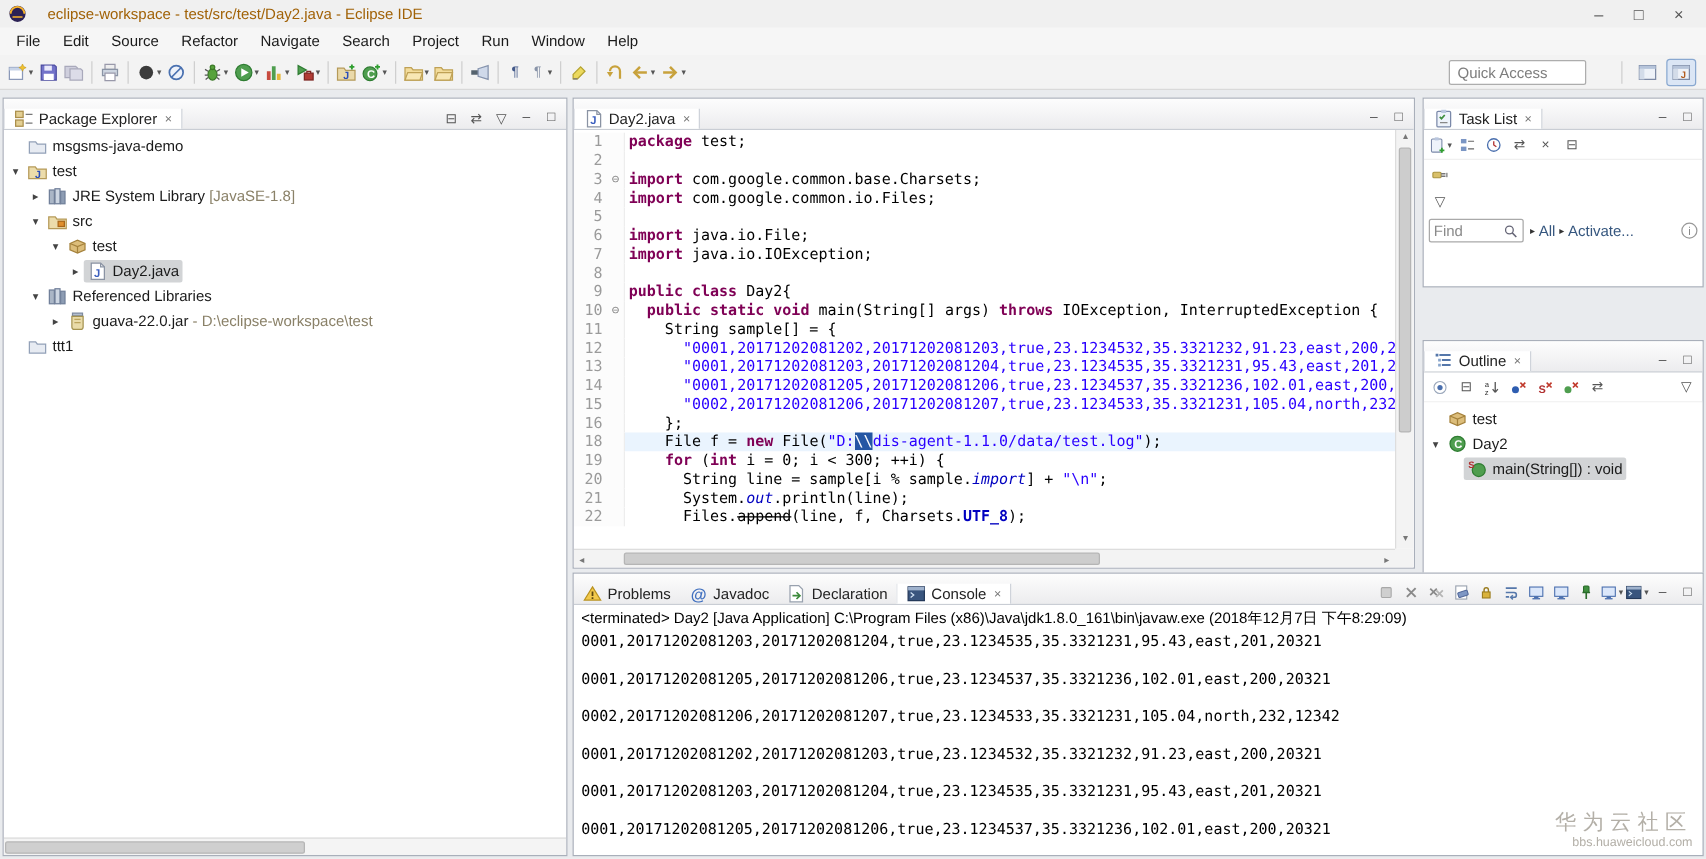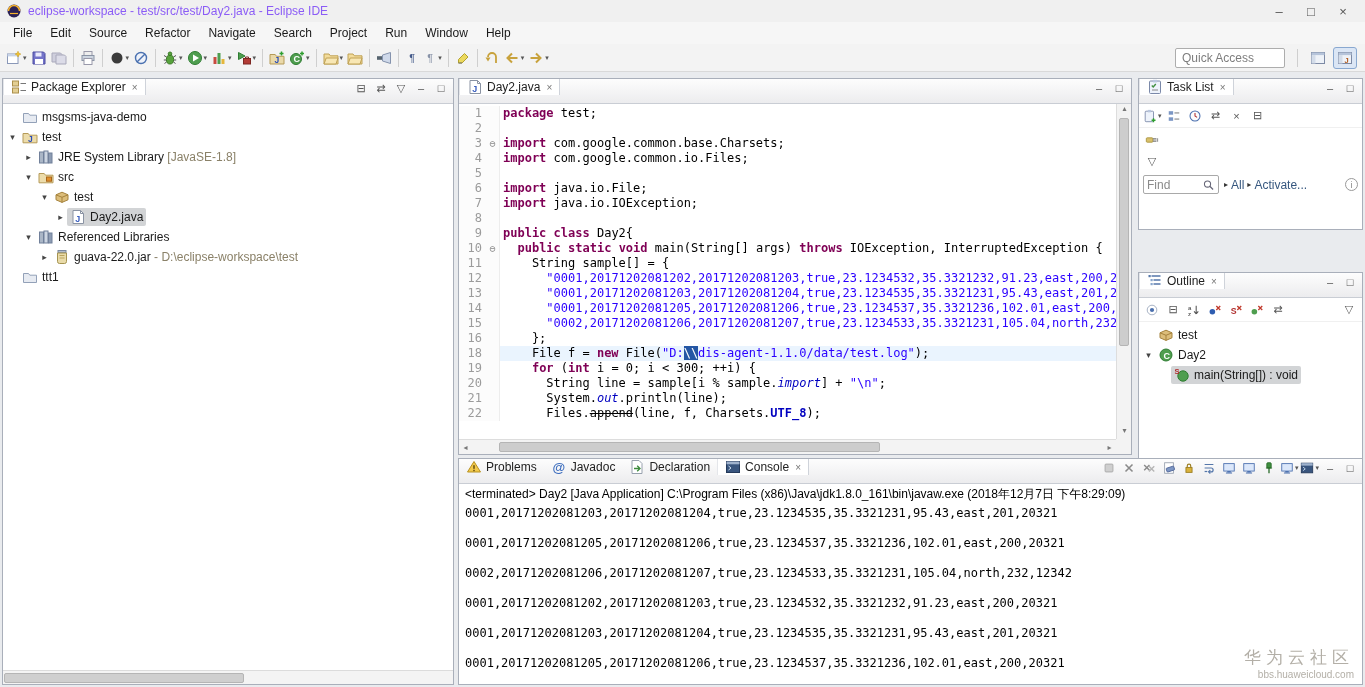--- a/index.html
+++ b/index.html
@@ -2,52 +2,52 @@
 <html><head>
 <meta charset="utf-8">
 <style>
   *{margin:0;padding:0;box-sizing:border-box}
   html,body{width:1365px;height:687px;overflow:hidden}
   body{font-family:"Liberation Sans",sans-serif;font-size:12px;color:#1a1a1a;background:#f1f1f1}
   #app{position:relative;width:1365px;height:687px;background:#f1f1f1}
 
   
   #titlebar{height:22px;display:flex;align-items:center;padding:0 6px;background:#f0f0f0}
-  #titlebar .title{margin-left:6px;color:#8b5cf6;white-space:nowrap}
+  #titlebar .title{margin-left:16px;color:#a16207;white-space:nowrap}
   #win-controls{margin-left:auto;display:flex}
   .wc{width:32px;text-align:center;color:#555;font-size:13px}
   #menubar{height:22px;display:flex;align-items:center;background:#f6f6f6;padding:0 4px}
   .mi{padding:2px 9px;border-radius:2px}
   #toolbar{height:28px;display:flex;align-items:center;padding:0 4px;background:#f3f3f3;border-bottom:1px solid #d9d9d9}
   #tb-buttons{display:flex;align-items:center}
   .tb-btn{display:inline-flex;align-items:center;height:22px;padding:0 2px;border-radius:2px}
   .tb-sep{width:1px;height:18px;background:#cfcfcf;margin:0 4px;display:inline-block}
   .dd{font-size:7px;color:#555;margin-left:1px}
   #tb-spacer{flex:1}
-  #quick-access{width:110px;height:20px;border:1px solid #adadad;border-radius:2px;background:#fff;color:#7d7d7d;display:flex;align-items:center;padding-left:6px;margin-right:8px}
+  #quick-access{width:110px;height:20px;border:1px solid #adadad;border-radius:2px;background:#fff;color:#7d7d7d;display:flex;align-items:center;padding-left:6px;margin-right:24px}
   #persp{display:flex;align-items:center;gap:3px;padding:0 4px}
   .persp-btn{display:inline-flex;align-items:center;height:22px;padding:0 3px;border:1px solid transparent;border-radius:3px}
   .persp-btn.active{background:#dbe6f5;border-color:#89a8d0}
 
   
   .ic{width:16px;height:16px;display:inline-flex;align-items:center;justify-content:center;flex:none}
   .ic svg{width:16px;height:16px;display:block}
   .gic{min-width:14px;height:16px;display:inline-flex;align-items:center;justify-content:center;font-size:11px;flex:none}
   .hic{min-width:18px;height:18px;display:inline-flex;align-items:center;justify-content:center;color:#555;font-size:11px;border-radius:2px}
   .hic svg{width:14px;height:14px}
 
   
   #main{position:absolute;top:72px;left:0;right:0;bottom:0;background:#e9ebee}
   .panel{position:absolute;background:#fff;border:1px solid #a9afba;display:flex;flex-direction:column;overflow:hidden}
   #pkg-panel{left:2px;top:6px;width:452px;height:607px}
   #editor-panel{left:458px;top:6px;width:674px;height:377px}
   #tasklist-panel{left:1138px;top:6px;width:225px;height:152px}
   #outline-panel{left:1138px;top:200px;width:225px;height:204px}
   #console-panel{left:458px;top:386px;width:905px;height:227px}
-  .phead{height:25px;flex:none;display:flex;align-items:flex-start;background:linear-gradient(#fdfdfd,#ececee);border-bottom:1px solid #c9cdd4}
+  .phead{height:25px;flex:none;display:flex;align-items:flex-end;background:linear-gradient(#fdfdfd,#ececee);border-bottom:1px solid #c9cdd4}
   .vtab{display:inline-flex;align-items:center;gap:4px;padding:0 7px;color:#222;white-space:nowrap}
   .vtab.vsel{background:#fff;border-right:1px solid #cfd3da;border-left:1px solid #e4e6ea}
   .tclose{color:#777;font-size:10px;margin-left:2px}
   .ph-tools{margin-left:auto;display:flex;align-items:center;gap:2px;padding-right:3px}
 
   
   .tree{flex:1;overflow:hidden;padding-top:3px;background:#fff}
   .trow{height:20px;display:flex;align-items:center;white-space:nowrap}
   .texp{width:13px;font-size:9px;color:#444;text-align:center;flex:none}
   .tlabel{display:inline-flex;align-items:center;gap:4px;padding:1px 3px;border-radius:2px}

